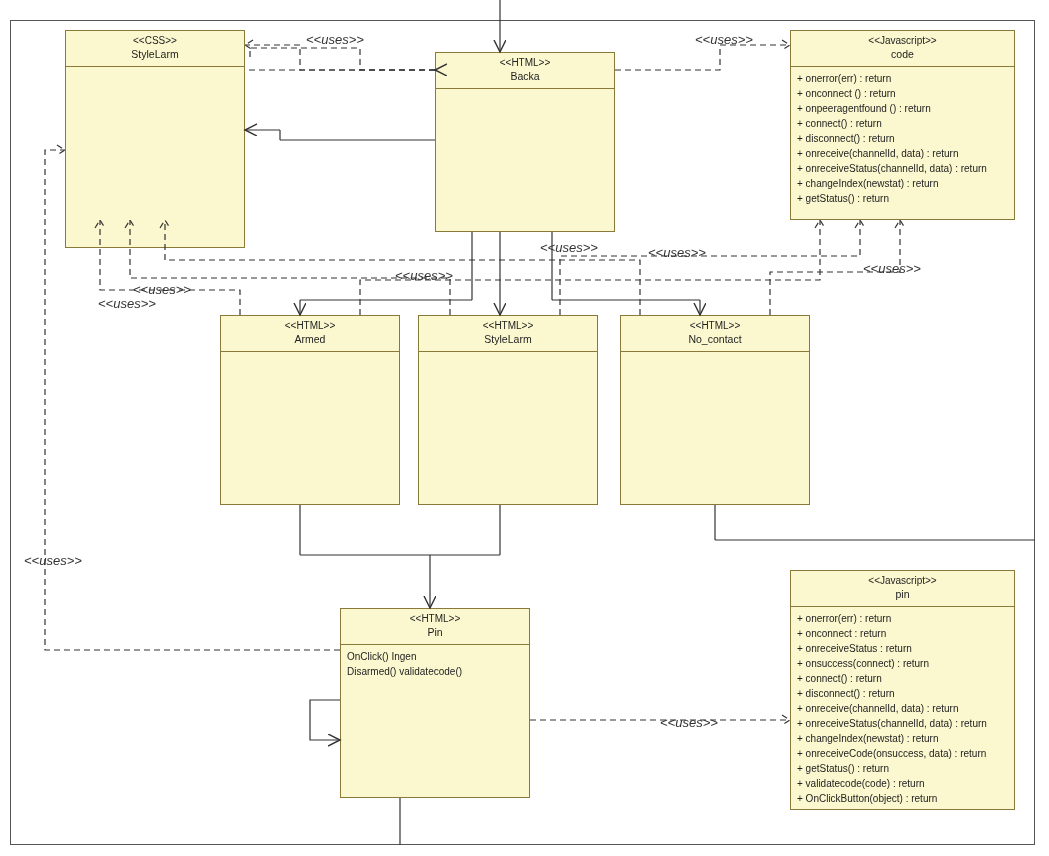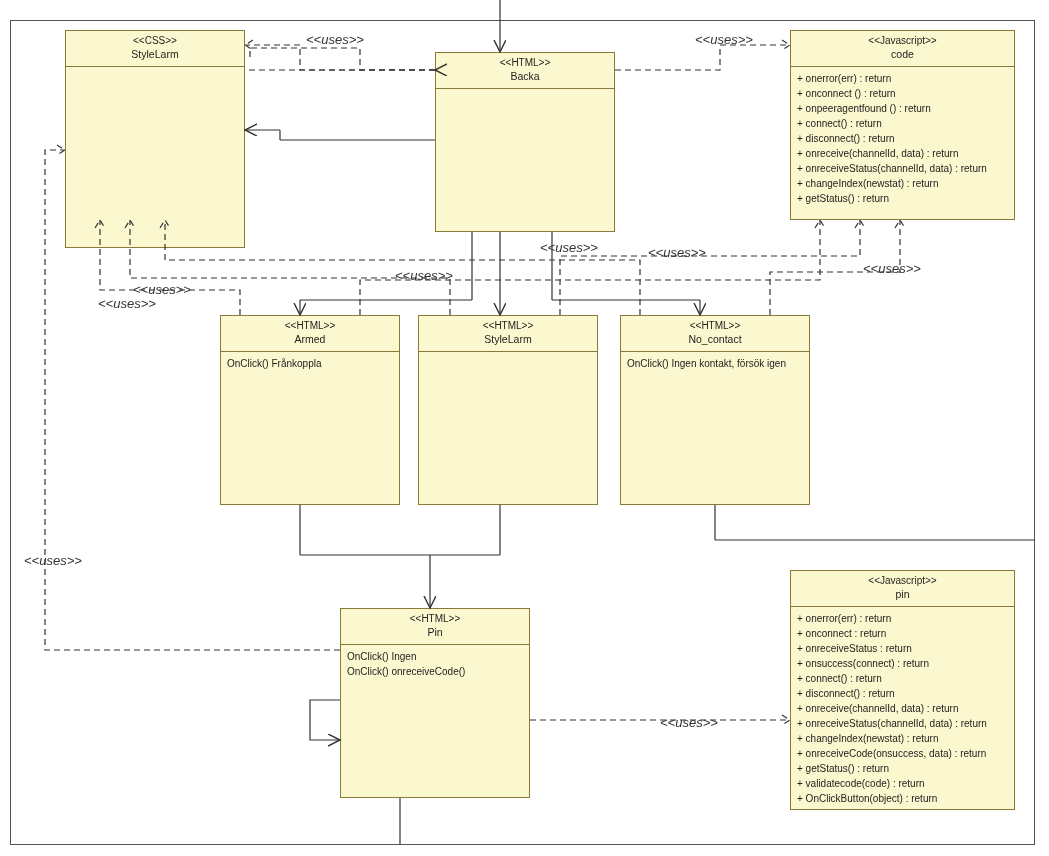--- a/index.html
+++ b/index.html
@@ -95,50 +95,44 @@
       <div>+ changeIndex(newstat)  : return</div>
       <div>+ getStatus() : return</div>
     </div>
 </div>
 
 <div class="class-box" style="left:220px; top:315px; width:180px; height:190px;">
   <div class="class-header">
     <span class="stereo">&lt;&lt;HTML&gt;&gt;</span>
     <span class="cname">Armed</span>
   </div>
-  <div class="class-body">
-      <div>OnClick() Frånkoppla</div>
-    </div>
 </div>
 
 <div class="class-box" style="left:418px; top:315px; width:180px; height:190px;">
   <div class="class-header">
     <span class="stereo">&lt;&lt;HTML&gt;&gt;</span>
     <span class="cname">StyleLarm</span>
   </div>
 </div>
 
 <div class="class-box" style="left:620px; top:315px; width:190px; height:190px;">
   <div class="class-header">
     <span class="stereo">&lt;&lt;HTML&gt;&gt;</span>
     <span class="cname">No_contact</span>
   </div>
-  <div class="class-body">
-      <div>OnClick() Ingen kontakt, försök igen</div>
-    </div>
 </div>
 
 <div class="class-box" style="left:340px; top:608px; width:190px; height:190px;">
   <div class="class-header">
     <span class="stereo">&lt;&lt;HTML&gt;&gt;</span>
     <span class="cname">Pin</span>
   </div>
   <div class="class-body">
       <div>OnClick() Ingen</div>
-      <div>OnClick() onreceiveCode()</div>
+      <div>Disarmed() validatecode()</div>
     </div>
 </div>
 
 <div class="class-box" style="left:790px; top:570px; width:225px; height:240px;">
   <div class="class-header">
     <span class="stereo">&lt;&lt;Javascript&gt;&gt;</span>
     <span class="cname">pin</span>
   </div>
   <div class="class-body">
       <div>+ onerror(err) : return</div>

